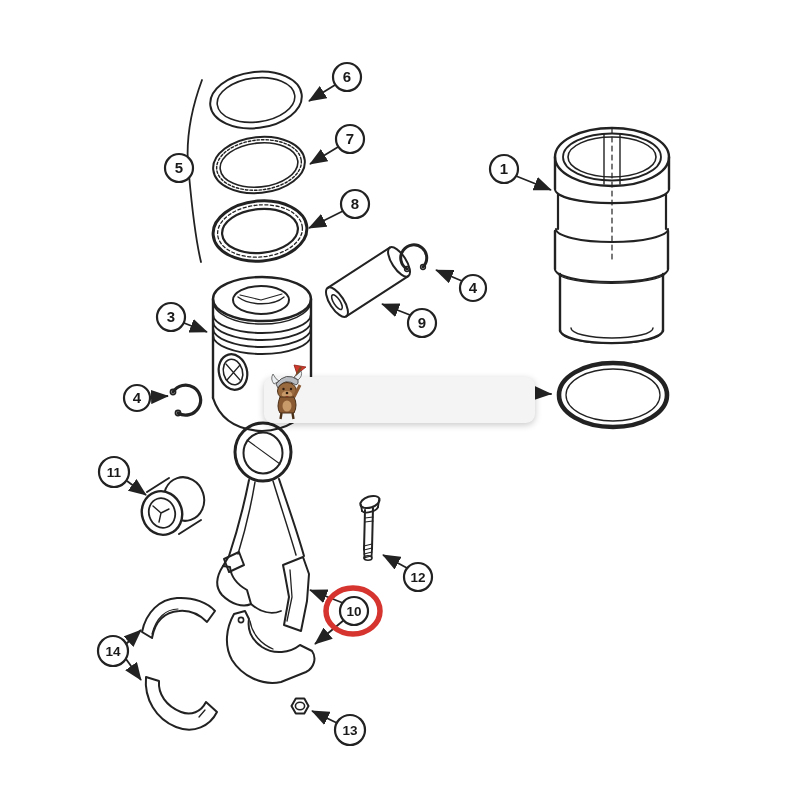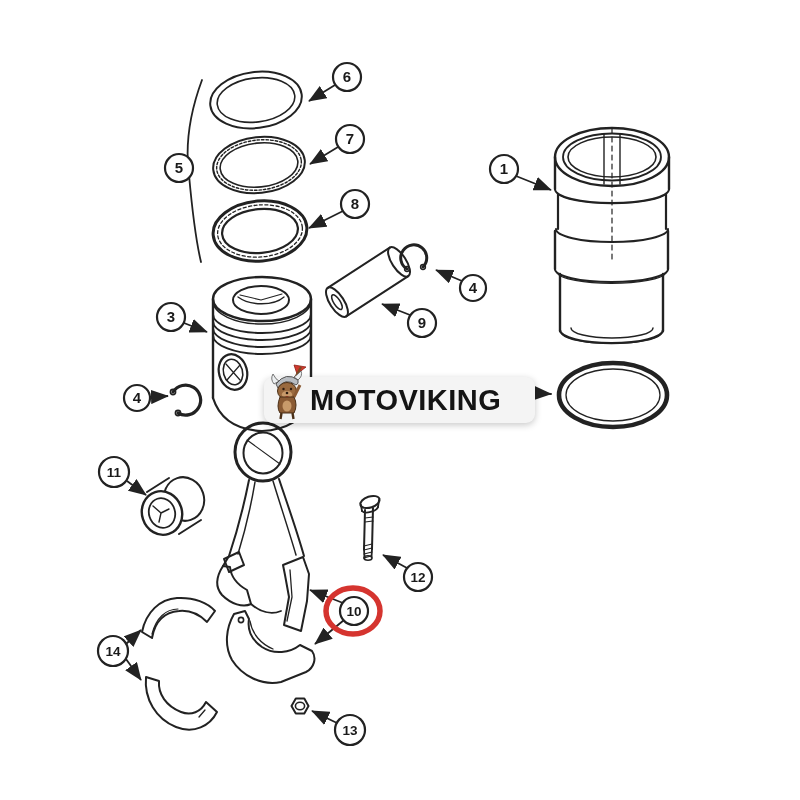--- a/index.html
+++ b/index.html
@@ -268,16 +268,15 @@
     <circle cx="15.5" cy="26" r="1.2" fill="#2b1a0e"></circle>
     <circle cx="23" cy="26" r="1.2" fill="#2b1a0e"></circle>
     <circle cx="19" cy="30" r="1.3" fill="#2b1a0e"></circle>
     <ellipse cx="19" cy="34.5" rx="2" ry="1.5" fill="#c0392b"></ellipse>
     <line x1="26" y1="34" x2="32" y2="22" stroke="#8a5a33" stroke-width="3"></line>
     <path d="M 12,34 Q 8,44 12,50 L 26,50 Q 30,42 26,34 Z" fill="#8a5a33" stroke="#4a2f17" stroke-width="1"></path>
     <ellipse cx="19" cy="43" rx="4.5" ry="5.5" fill="#c89a6a"></ellipse>
     <line x1="13.5" y1="50" x2="12.5" y2="56" stroke="#4a2f17" stroke-width="2.4"></line>
     <line x1="24.5" y1="50" x2="25.5" y2="56" stroke="#4a2f17" stroke-width="2.4"></line>
   </svg>
-  <div class="wm-text">MOTOVIKING</div>
 </div>
 
 </div>
 
 </body></html>

